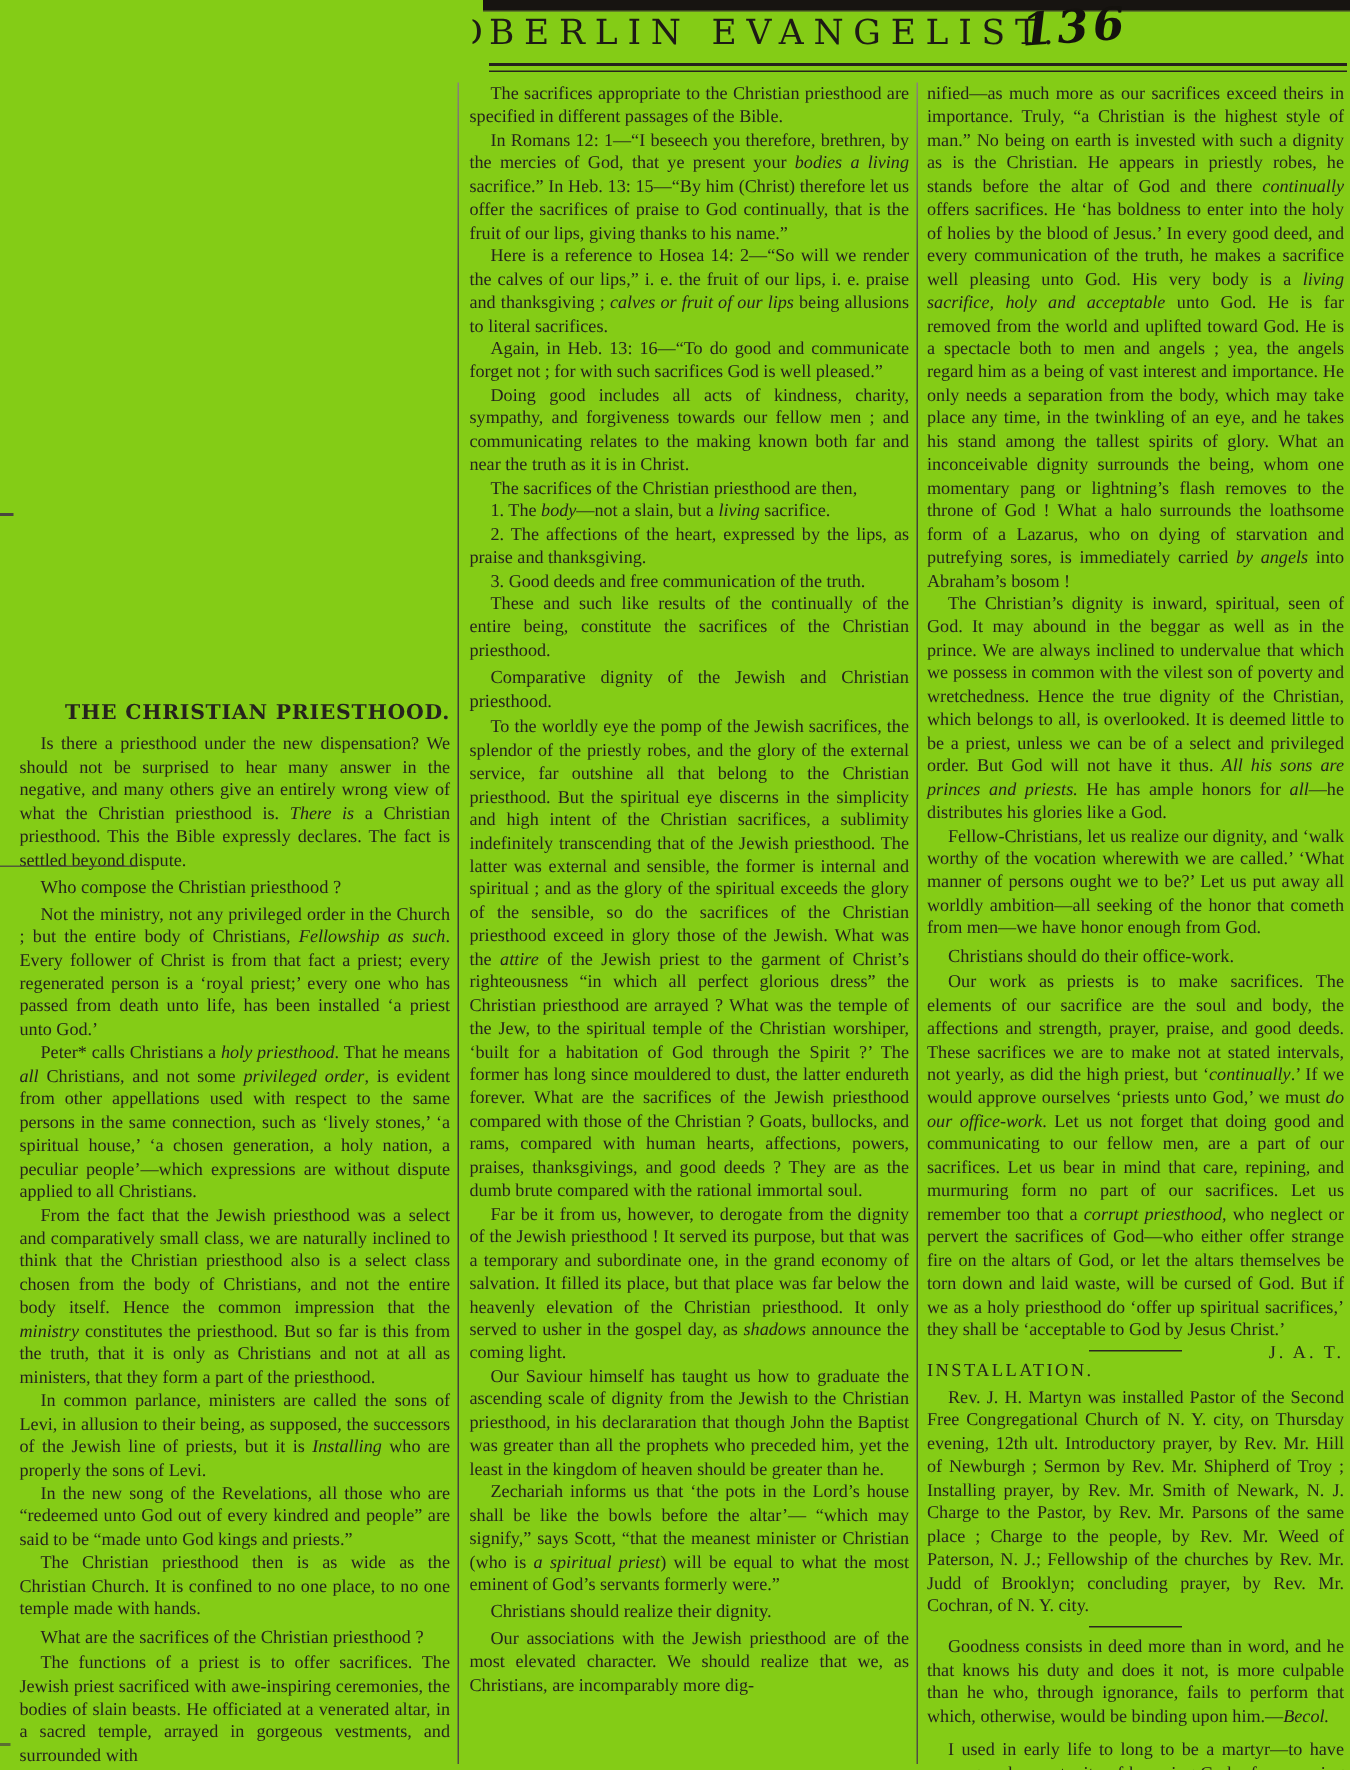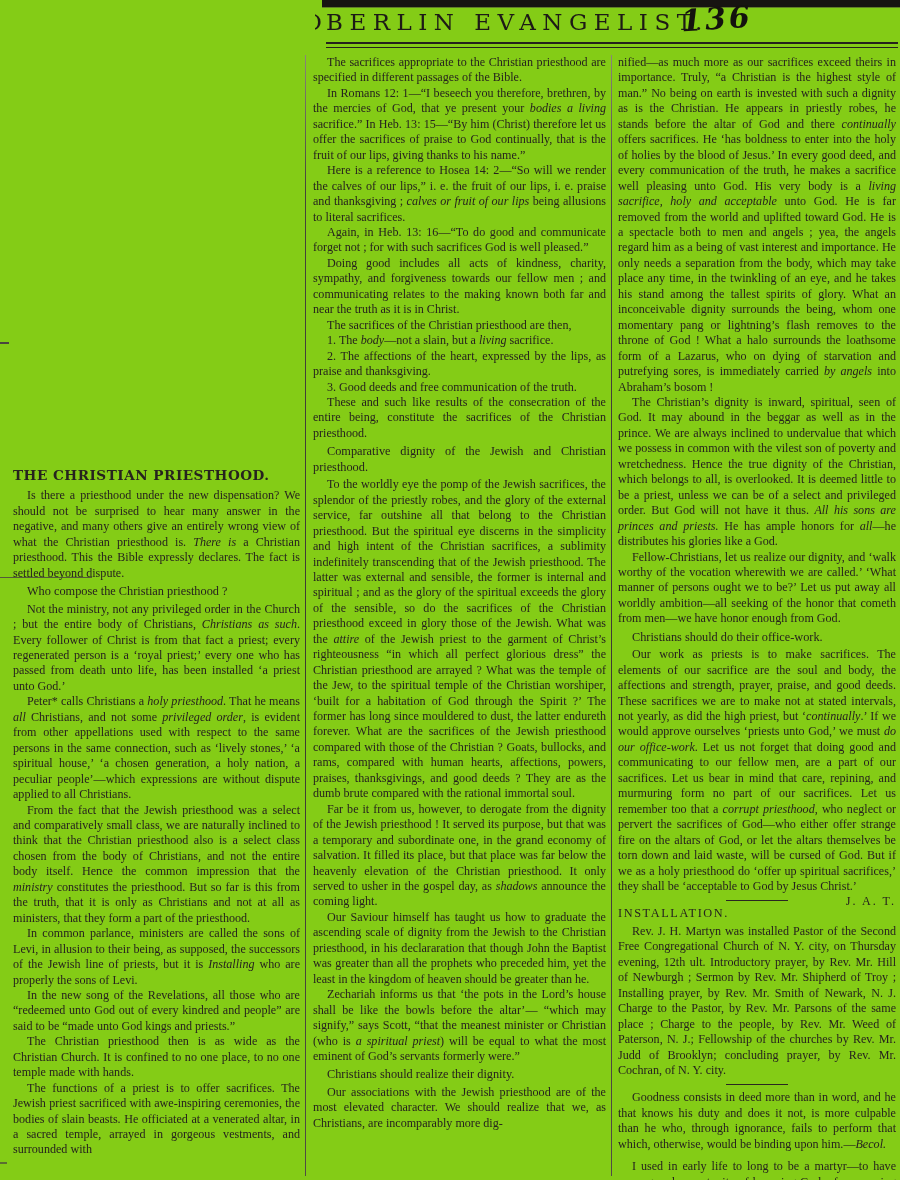--- a/index.html
+++ b/index.html
@@ -28,21 +28,21 @@
 
   
   .col { position:absolute; font-size:12.1px; line-height:15.45px; text-align:justify; }
   #col-left   { left:13px;  top:468px; width:287px; }
   #col-middle { left:313px; top:55px;  width:293px; }
   #col-right  { left:618px; top:55px;  width:278px; }
 
   .para { margin:0; text-indent:14px; }
   .flush { text-indent:0; }
   .gap-top { margin-top:7px; }
-  .main-heading { margin:0 0 5px; text-align:left; text-indent:0;
+  .main-heading { margin:0 0 5px; text-align:right; text-indent:0;
                   font-family:"DejaVu Serif",serif; font-size:13.6px; font-weight:bold;
                   letter-spacing:.5px; }
   .subhead { margin:3px 0 2px; text-indent:14px; font-size:12.3px; }
   .section-heading { margin:1px 0 2px; text-align:left; text-indent:0;
                      letter-spacing:1.6px; font-size:12.3px; }
   .section-rule { width:62px; margin:6px auto 5px; border:0; border-top:1.5px solid #2a2721; }
   .sig { float:right; letter-spacing:2px; text-indent:0; }
 
   
   .artifact { position:absolute; background:#4a463f; }
@@ -63,39 +63,40 @@
 
   <div class="head-rules"></div>
 
   <div class="divider d1"></div>
   <div class="divider d2"></div>
 
   <div class="col" id="col-left">
       <p class="main-heading">THE CHRISTIAN PRIESTHOOD.</p>
       <p class="para">Is there a priesthood under the new dispensation?  We should not be surprised to hear many answer in the negative, and many others give an entirely wrong view of what the Christian priesthood is.  <i>There is</i> a Christian priesthood.  This the Bible expressly declares.  The fact is settled beyond dispute.</p>
       <p class="subhead">Who compose the Christian priesthood ?</p>
-      <p class="para">Not the ministry, not any privileged order in the Church ; but the entire body of Christians, <i>Christians as such</i>.  Every follower of Christ is from that fact a priest; every regenerated person is a ‘royal priest;’  every one who has passed from death unto life, has been installed ‘a priest unto God.’</p>
+      <p class="para">Not the ministry, not any privileged order in the Church ; but the entire body of Christians, <i>Fellowship as such</i>.  Every follower of Christ is from that fact a priest; every regenerated person is a ‘royal priest;’  every one who has passed from death unto life, has been installed ‘a priest unto God.’</p>
       <p class="para">Peter* calls Christians a <i>holy priesthood</i>.  That he means <i>all</i> Christians, and not some <i>privileged order</i>, is evident from other appellations used with respect to the same persons in the same connection, such as ‘lively stones,’ ‘a spiritual house,’ ‘a chosen generation, a holy nation, a peculiar people’—which expressions are without dispute applied to all Christians.</p>
       <p class="para">From the fact that the Jewish priesthood was a select and comparatively small class, we are naturally inclined to think that the Christian priesthood also is a select class chosen from the body of Christians, and not the entire body itself.  Hence the common impression that the <i>ministry</i> constitutes the priesthood.  But so far is this from the truth, that it is only as Christians and not at all as ministers, that they form a part of the priesthood.</p>
       <p class="para">In common parlance, ministers are called the sons of Levi, in allusion to their being, as supposed, the successors of the Jewish line of priests, but it is <i>Installing</i> who are properly the sons of Levi.</p>
       <p class="para">In the new song of the Revelations, all those who are “redeemed unto God out of every kindred and people” are said to be “made unto God kings and priests.”</p>
       <p class="para">The Christian priesthood then is as wide as the Christian Church.  It is confined to no one place, to no one temple made with hands.</p>
+      <p class="subhead">What are the sacrifices of the Christian priesthood ?</p>
       <p class="para">The functions of a priest is to offer sacrifices. The Jewish priest sacrificed with awe-inspiring ceremonies, the bodies of slain beasts.  He officiated at a venerated altar, in a sacred temple, arrayed in gorgeous vestments, and surrounded with</p>
     </div>
   <div class="col" id="col-middle">
       <p class="para">The sacrifices appropriate to the Christian priesthood are specified in different passages of the Bible.</p>
       <p class="para">In Romans 12: 1—“I beseech you therefore, brethren, by the mercies of God, that ye present your <i>bodies a living</i> sacrifice.”  In Heb. 13: 15—“By him (Christ) therefore let us offer the sacrifices of praise to God continually, that is the fruit of our lips, giving thanks to his name.”</p>
       <p class="para">Here is a reference to Hosea 14: 2—“So will we render the calves of our lips,” i. e. the fruit of our lips, i. e. praise and thanksgiving ; <i>calves or fruit of our lips</i> being allusions to literal sacrifices.</p>
       <p class="para">Again, in Heb. 13: 16—“To do good and communicate forget not ; for with such sacrifices God is well pleased.”</p>
       <p class="para">Doing good includes all acts of kindness, charity, sympathy, and forgiveness towards our fellow men ; and communicating relates to the making known both far and near the truth as it is in Christ.</p>
       <p class="para">The sacrifices of the Christian priesthood are then,</p>
       <p class="para">1. The <i>body</i>—not a slain, but a <i>living</i> sacrifice.</p>
       <p class="para">2.  The affections of the heart, expressed by the lips, as praise and thanksgiving.</p>
       <p class="para">3. Good deeds and free communication of the truth.</p>
-      <p class="para">These and such like results of the consecration of the entire being, constitute the sacrifices of the Christian priesthood.</p>
+      <p class="para">These and such like results of the continually of the entire being, constitute the sacrifices of the Christian priesthood.</p>
       <p class="subhead">Comparative dignity of the Jewish and Christian priesthood.</p>
       <p class="para">To the worldly eye the pomp of the Jewish sacrifices, the splendor of the priestly robes, and the glory of the external service, far outshine all that belong to the Christian priesthood.  But the spiritual eye discerns in the simplicity and high intent of the Christian sacrifices, a sublimity indefinitely transcending that of the Jewish priesthood.  The latter was external and sensible, the former is internal and spiritual ; and as the glory of the spiritual exceeds the glory of the sensible, so do the sacrifices of the Christian priesthood exceed in glory those of the Jewish.  What was the <i>attire</i> of the Jewish priest to the garment of Christ’s righteousness “in which all perfect glorious dress” the Christian priesthood are arrayed ?  What was the temple of the Jew, to the spiritual temple of the Christian worshiper, ‘built for a habitation of God through the Spirit ?’  The former has long since mouldered to dust, the latter endureth forever. What are the sacrifices of the Jewish priesthood compared with those of the Christian ?  Goats, bullocks, and rams, compared with human hearts, affections, powers, praises, thanksgivings, and good deeds ?  They are as the dumb brute compared with the rational immortal soul.</p>
       <p class="para">Far be it from us, however, to derogate from the dignity of the Jewish priesthood !  It served its purpose, but that was a temporary and subordinate one, in the grand economy of salvation.  It filled its place, but that place was far below the heavenly elevation of the Christian priesthood. It only served to usher in the gospel day, as <i>shadows</i> announce the coming light.</p>
       <p class="para">Our Saviour himself has taught us how to graduate the ascending scale of dignity from the Jewish to the Christian priesthood, in his declararation that though John the Baptist was greater than all the prophets who preceded him, yet the least in the kingdom of heaven should be greater than he.</p>
       <p class="para">Zechariah informs us that ‘the pots in the Lord’s house shall be like the bowls before the altar’— “which may signify,” says Scott, “that the meanest minister or Christian (who is <i>a spiritual priest</i>) will be equal to what the most eminent of God’s servants formerly were.”</p>
       <p class="subhead">Christians should realize their dignity.</p>
       <p class="para">Our associations with the Jewish priesthood are of the most elevated character.   We should realize that we, as Christians, are incomparably more dig-</p>
     </div>
   <div class="col" id="col-right">
       <p class="para flush">nified—as much more as our sacrifices exceed theirs in importance.  Truly, “a Christian is the highest style of man.”  No being on earth is invested with such a dignity as is the Christian.  He appears in priestly robes, he stands before the altar of God and there <i>continually</i> offers sacrifices.  He ‘has boldness to enter into the holy of holies by the blood of Jesus.’  In every good deed, and every communication of the truth, he makes a sacrifice well pleasing unto God.  His very body is a <i>living sacrifice, holy and acceptable</i> unto God.  He is far removed from the world and uplifted toward God.  He is a spectacle both to men and angels ; yea, the angels regard him as a being of vast interest and importance.  He only needs a separation from the body, which may take place any time, in the twinkling of an eye, and he takes his stand among the tallest spirits of glory.  What an inconceivable dignity surrounds the being, whom one momentary pang or lightning’s flash removes to the throne of God !  What a halo surrounds the loathsome form of a Lazarus, who on dying of starvation and putrefying sores, is immediately carried <i>by angels</i> into Abraham’s bosom !</p>

